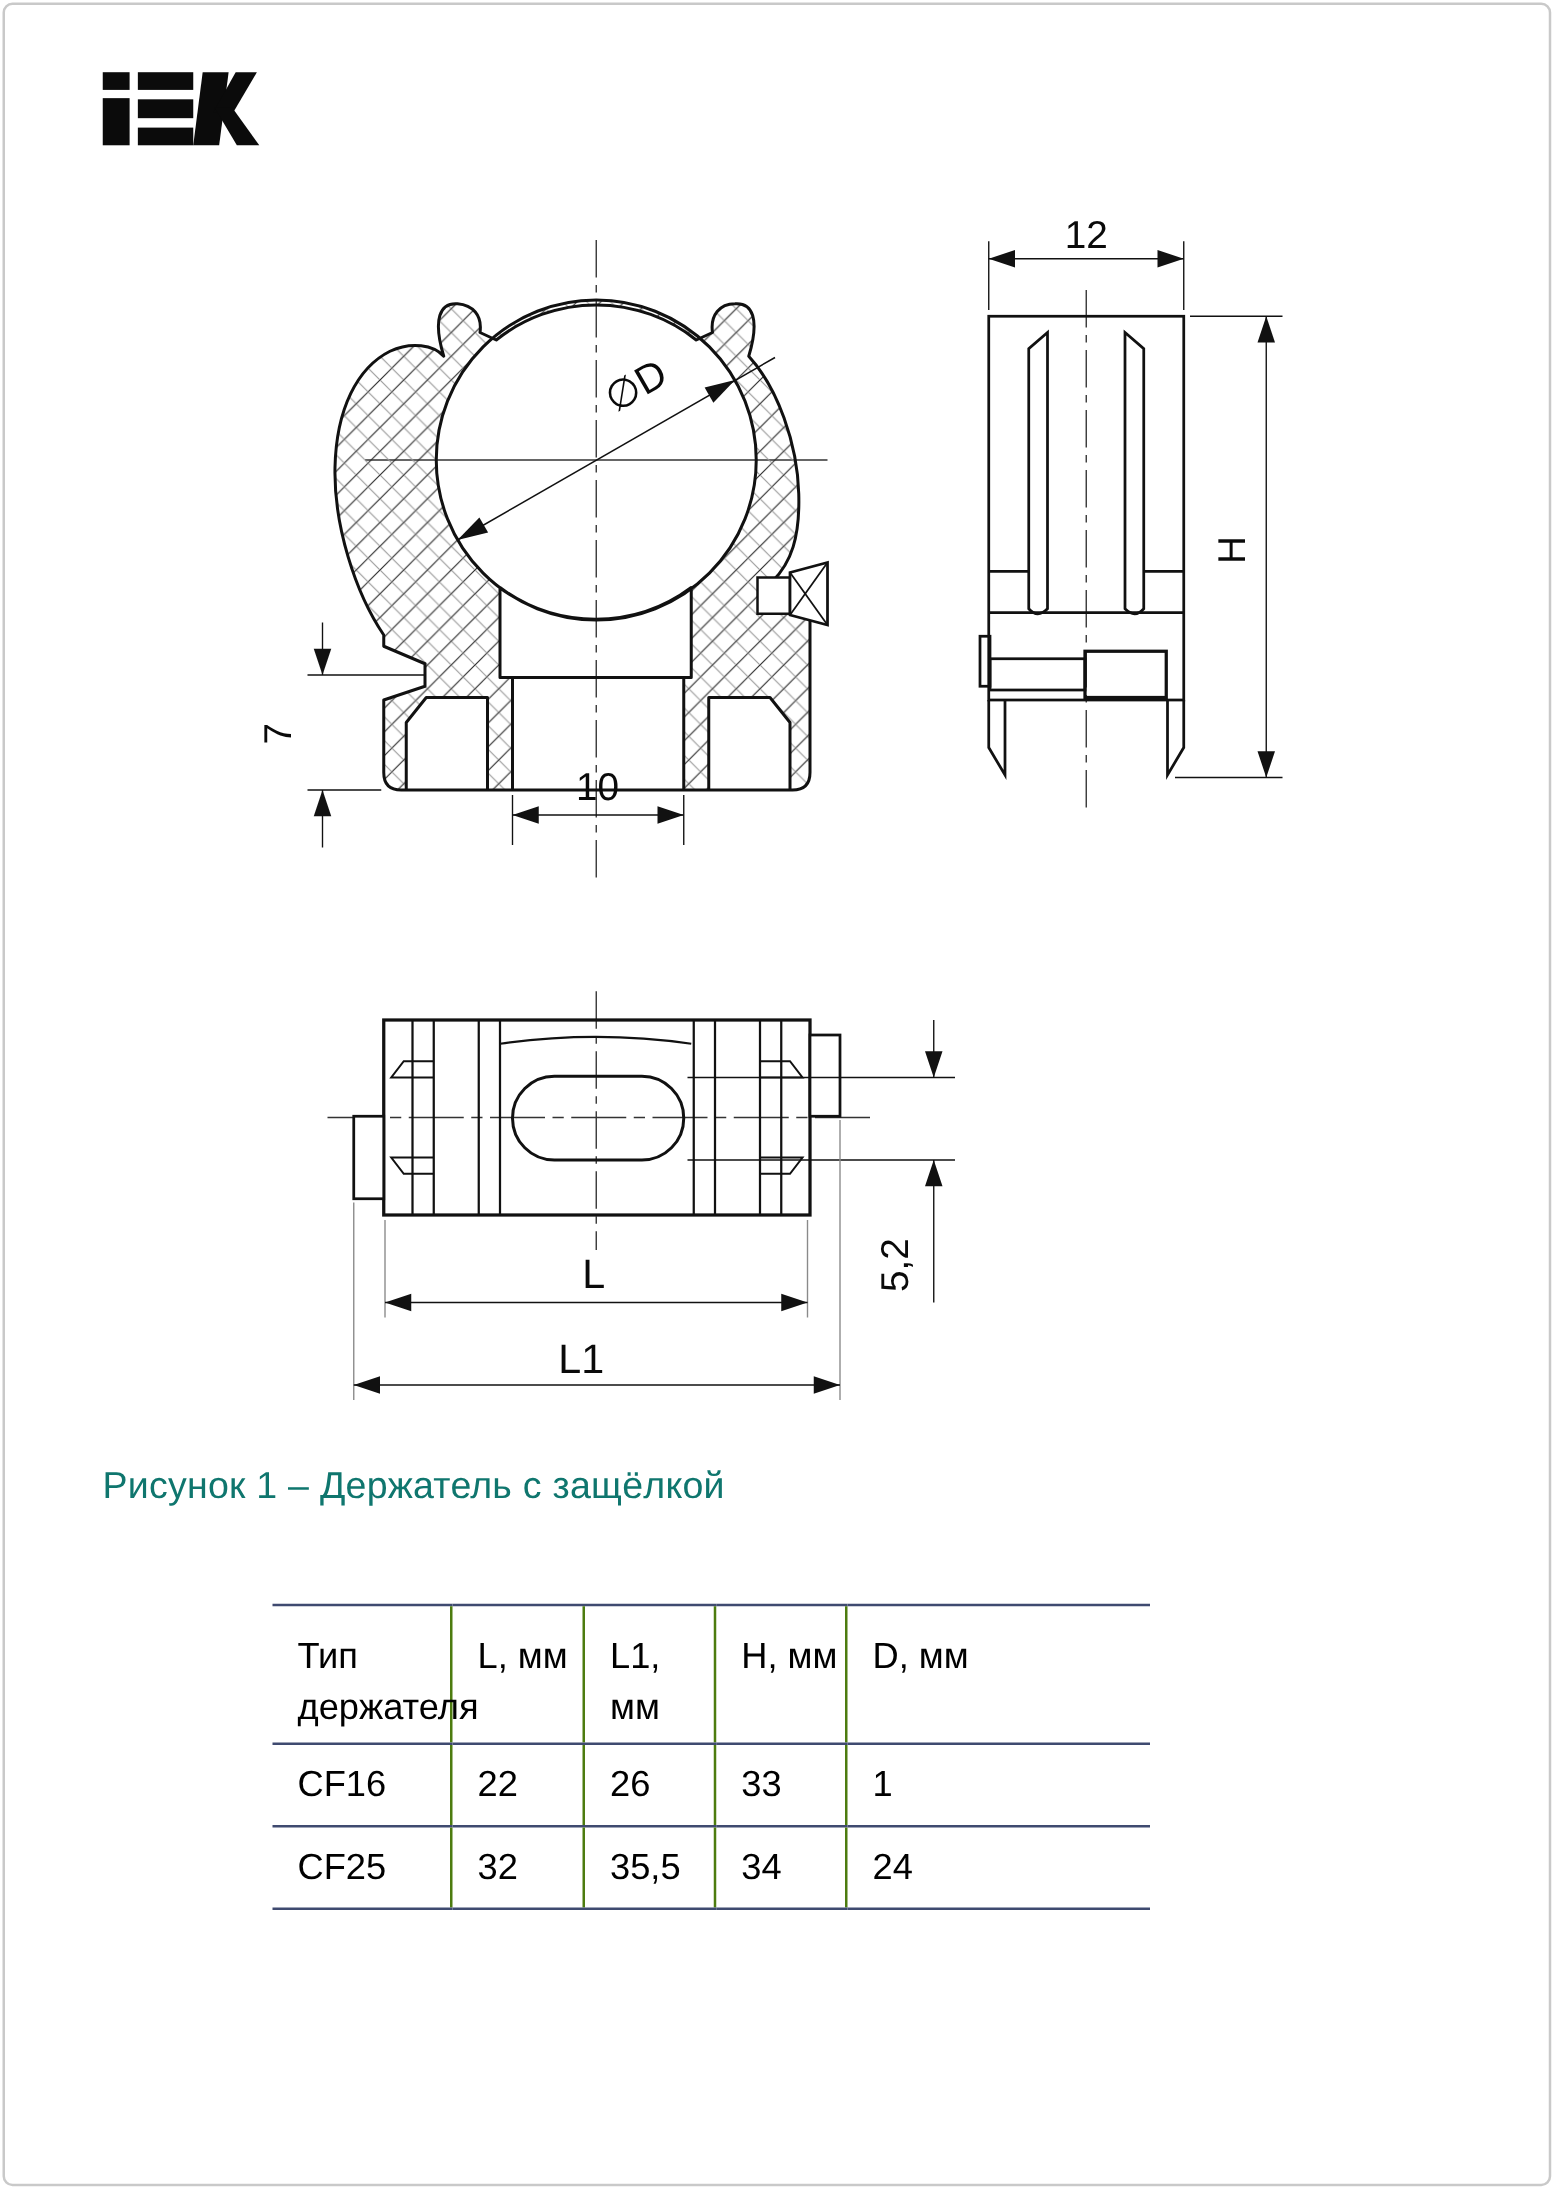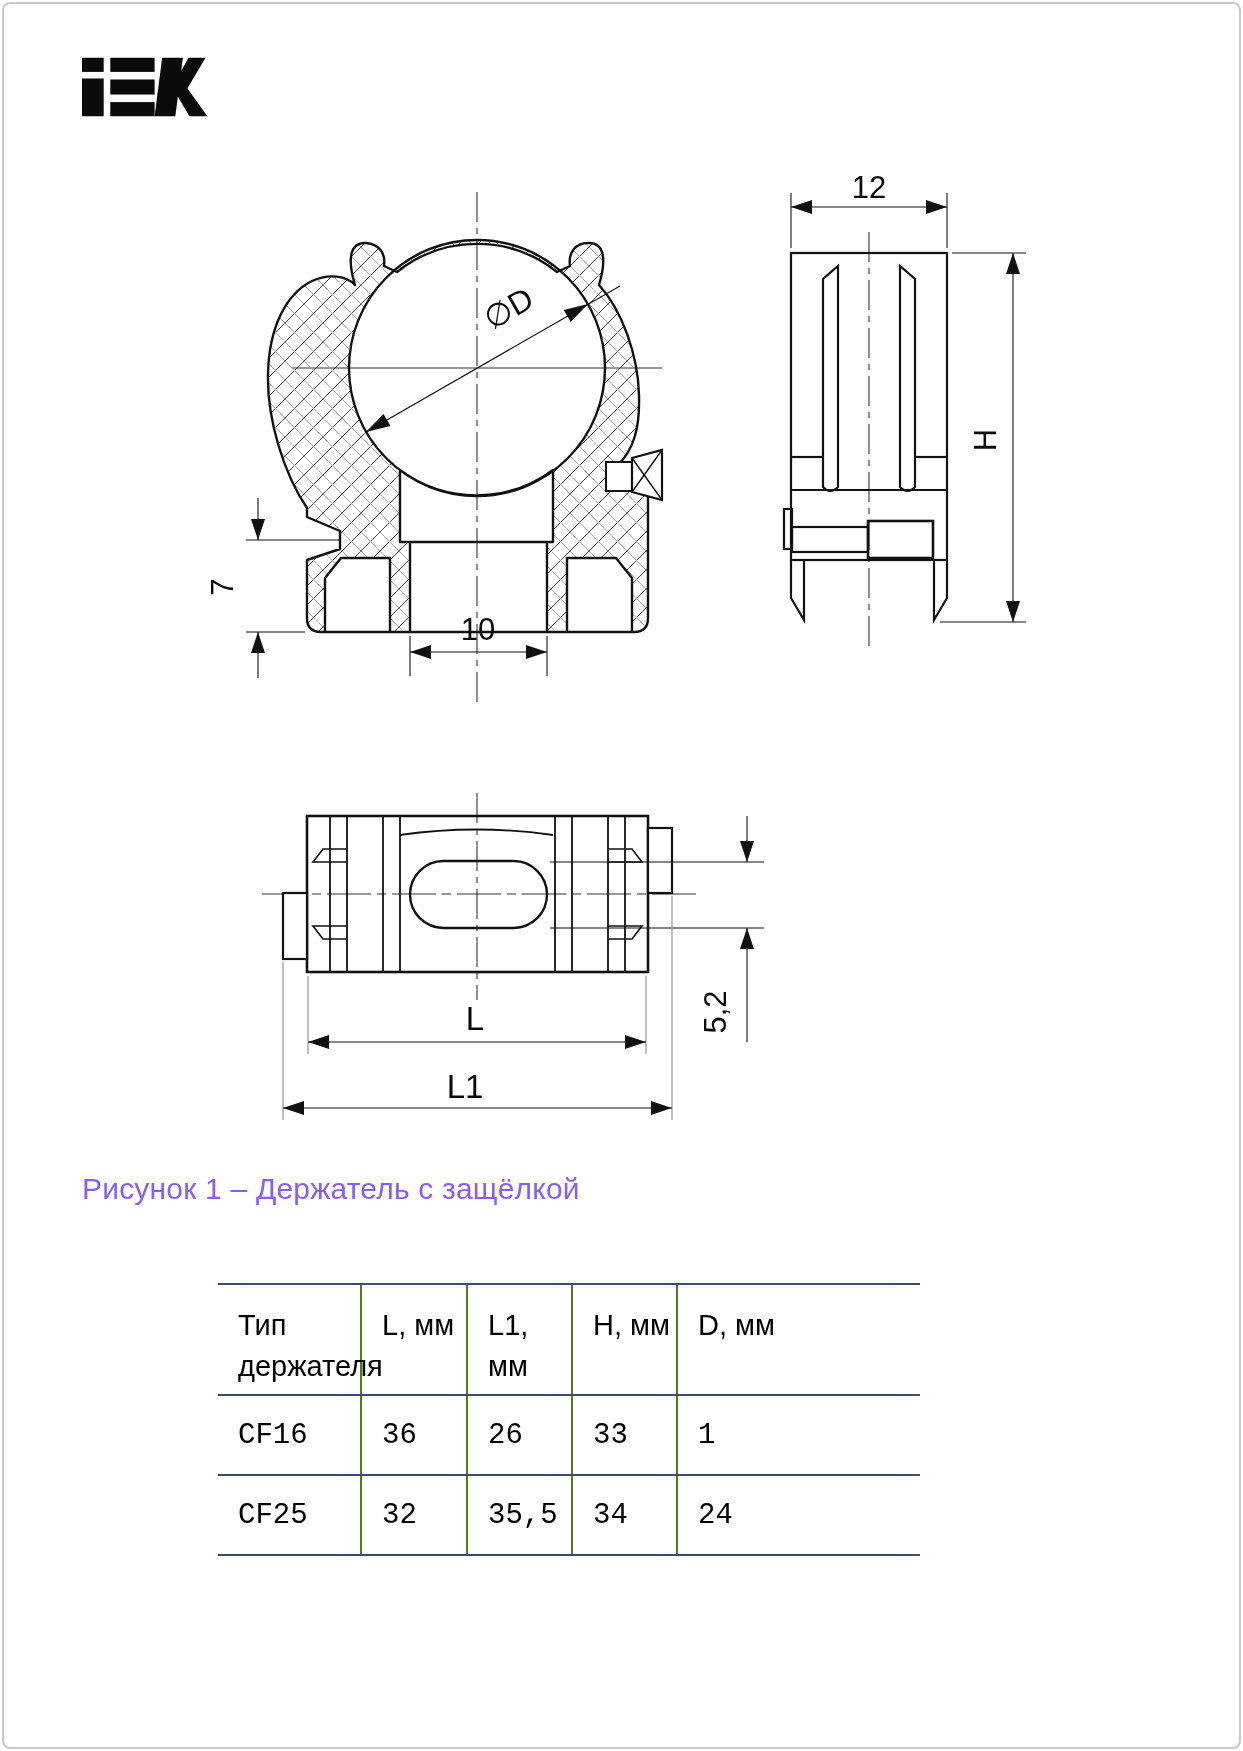--- a/index.html
+++ b/index.html
@@ -8,39 +8,39 @@
     font-family:"Liberation Sans","DejaVu Sans",sans-serif;color:#000;
     overflow:hidden;
   }
   .page-frame{
     position:absolute;inset:2px;border:2px solid #c9c9c9;border-radius:8px;
     pointer-events:none;
   }
   .logo{position:absolute;left:82px;top:56px;}
   .drawing-svg{position:absolute;left:0;top:0;}
   .caption{
-    position:absolute;left:82px;top:1172px;font-size:30px;color:#8b5cf6;
+    position:absolute;left:82px;top:1172px;font-size:30px;color:#0f766e;
     letter-spacing:0.2px;
   }
   table.spec-table{
     position:absolute;left:218px;top:1283px;width:702px;
     border-collapse:collapse;table-layout:fixed;
     font-size:29px;color:#000;
   }
   table.spec-table th, table.spec-table td{
     border-left:2px solid #4d7c0f;
     padding-left:20px;text-align:left;font-weight:normal;
   }
   table.spec-table th:first-child, table.spec-table td:first-child{border-left:none;}
   table.spec-table thead tr{height:111px;}
   table.spec-table thead th{
     border-top:2px solid #3f4a70;border-bottom:2px solid #3f4a70;
     vertical-align:top;padding-top:20px;line-height:1.4;margin-top:31px;
   }
-  table.spec-table tbody tr{height:80px;font-family:Liberation Mono, monospace;}
+  table.spec-table tbody tr{height:66px;}
   table.spec-table tbody td{border-bottom:2px solid #3f4a70;vertical-align:middle;}
   svg text{font-family:"Liberation Sans","DejaVu Sans",sans-serif;fill:#0a0a0a;}
 </style>
 </head>
 <body>
 
 <div class="page-frame"></div>
 
 <div class="logo" aria-label="IEK">
   <svg width="132" height="62" viewBox="0 0 140 62">
@@ -243,21 +243,21 @@
         <th>Тип держателя</th>
         <th>L, мм</th>
         <th>L1, мм</th>
         <th>H, мм</th>
         <th>D, мм</th>
       </tr>
     </thead>
   <tbody>
       <tr>
         <td>CF16</td>
-        <td>36</td>
+        <td>22</td>
         <td>26</td>
         <td>33</td>
         <td>1</td>
       </tr>
       <tr>
         <td>CF25</td>
         <td>32</td>
         <td>35,5</td>
         <td>34</td>
         <td>24</td>

